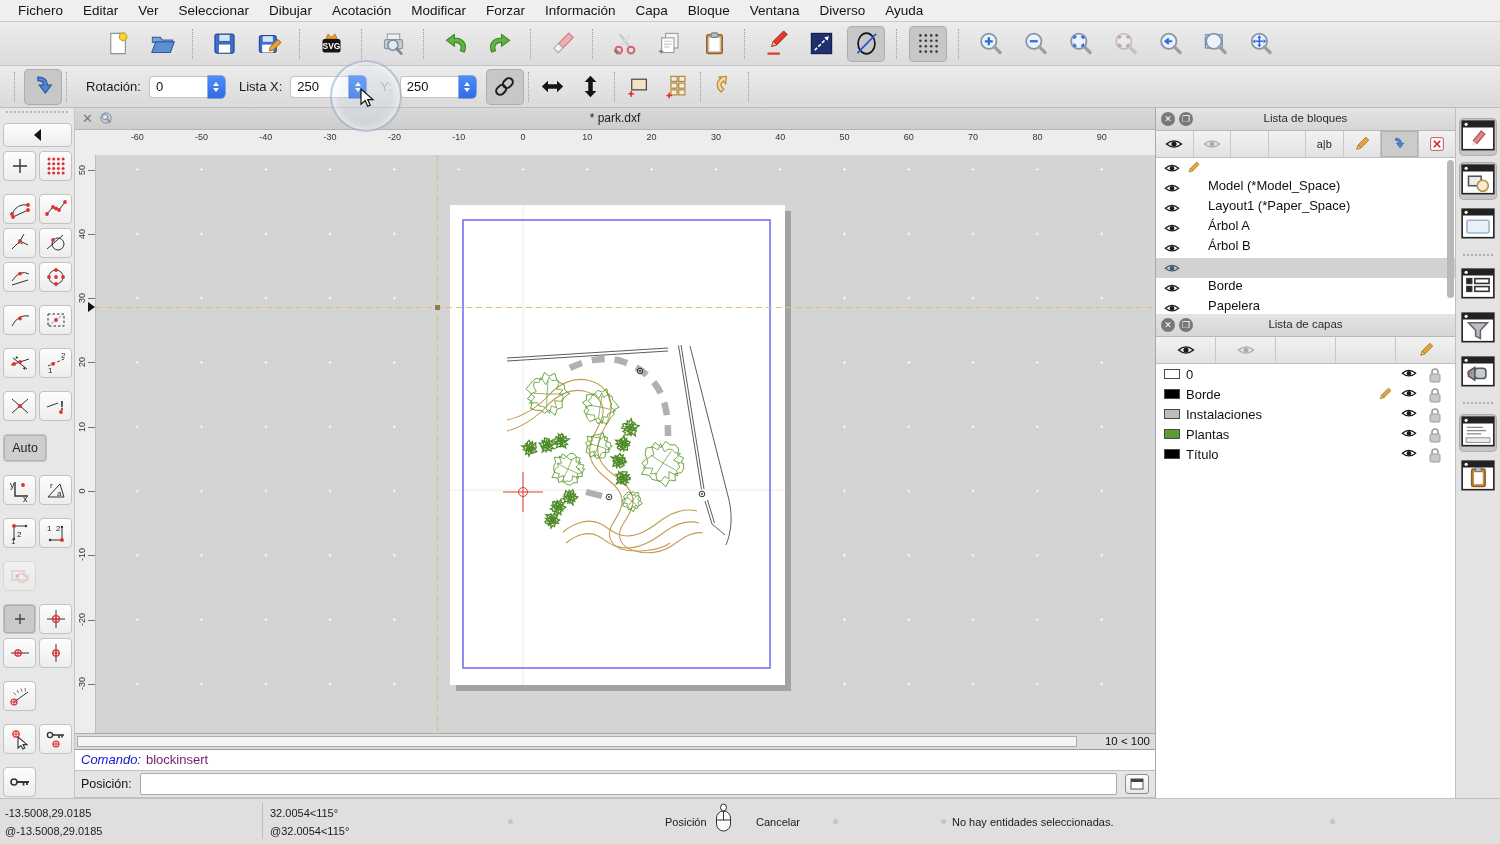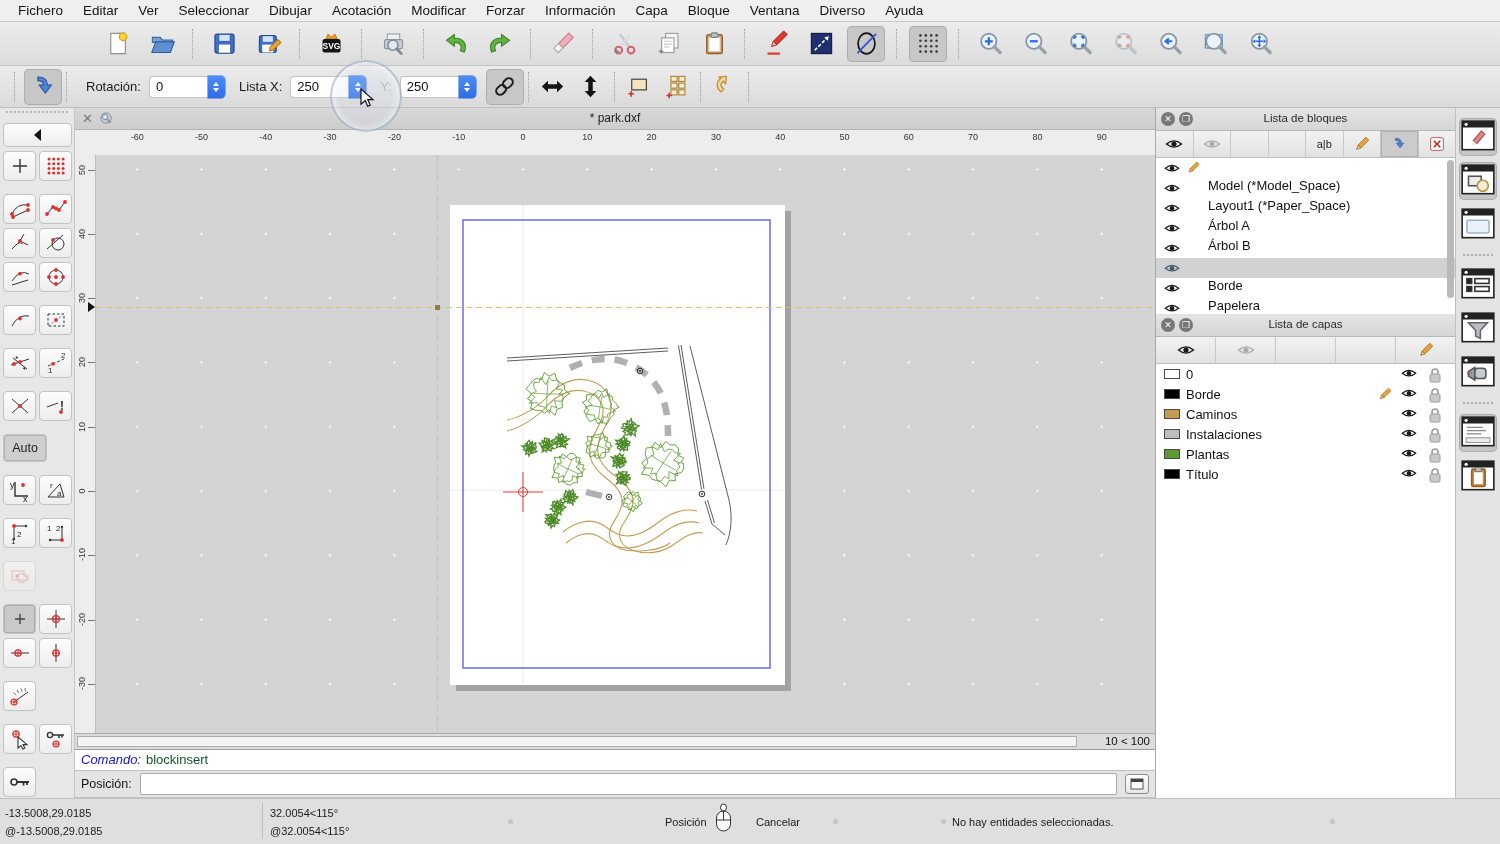--- a/index.html
+++ b/index.html
@@ -70,21 +70,21 @@
      background:repeating-linear-gradient(90deg,#DFC26C 0 6px,rgba(0,0,0,0) 6px 10px);}
   #xhair-v{left:341px;top:0;width:1px;height:100%;
      background:repeating-linear-gradient(180deg,#DFC26C 0 6px,rgba(0,0,0,0) 6px 10px);}
   #xhair-dot{left:339px;top:150px;width:5px;height:5px;background:#8F7F42;}
   #hscroll{left:0;top:625px;width:1080px;height:16px;background:#DCDCDC;border-top:1px solid #ABABAB;box-sizing:border-box;}
   #hscroll .trough{position:absolute;left:2px;top:2px;right:78px;bottom:2px;background:#F4F4F4;border:1px solid #ADADAD;}
   #grid-status{position:absolute;right:5px;top:1px;font-size:11.5px;color:#111;}
   #cmdline{left:0;top:641px;width:1080px;height:22px;background:#fff;border-top:1px solid #9C9C9C;
      border-bottom:1px solid #C0C0C0;box-sizing:border-box;font-size:13px;line-height:20px;padding-left:6px;}
   #cmdline .lbl{font-style:italic;color:#1414C8;}
-  #cmdline .val{color:#14532d;margin-left:5px;}
+  #cmdline .val{color:#701a75;margin-left:5px;}
   #posbar{left:0;top:663px;width:1080px;height:27px;background:#E4E4E4;display:flex;align-items:center;
      padding:0 6px;box-sizing:border-box;border-bottom:1px solid #C0C0C0;}
   #posbar .lbl{font-size:12.5px;color:#141414;margin-right:8px;}
   #posbar input{flex:1;height:18px;border:1px solid #A9A9A9;background:#fff;border-radius:2px;outline:none;font-family:inherit;}
   #posbar .kbd-btn{width:22px;height:18px;margin-left:8px;border:1px solid #8E8E8E;background:linear-gradient(#FDFDFD,#E6E6E6);
      border-radius:3px;display:flex;align-items:center;justify-content:center;}
   
   #rightpanel{left:1155px;top:108px;width:300px;height:690px;background:#fff;border-left:1px solid #A9A9A9;box-sizing:border-box;}
   .pane-title{height:22px;background:linear-gradient(#E4E4E4,#D6D6D6);border-bottom:1px solid #B8B8B8;position:relative;}
   .pane-title .tt{width:100%;text-align:center;font-size:11.5px;color:#2a2a2a;line-height:21px;}
@@ -1054,32 +1054,20 @@
         <span class="right-ico" style="right: 38px;"><svg viewBox="0 0 18 14" xmlns="http://www.w3.org/2000/svg">
             <path d="M1.5,7 Q9,0.8 16.5,7 Q9,13.2 1.5,7 Z" fill="none" stroke="#1a1a1a" stroke-width="1.4"></path>
             <circle cx="9" cy="7" r="2.6" fill="#1a1a1a"></circle>
           </svg></span>
         <span class="right-ico" style="right: 12px;"><svg viewBox="0 0 16 16" xmlns="http://www.w3.org/2000/svg">
             <rect x="3" y="7" width="10" height="8" rx="1.5" fill="#C9C9C9" stroke="#9B9B9B"></rect>
             <path d="M5,7 V5 a3,3 0 0 1 6,0 V7" fill="none" stroke="#9B9B9B" stroke-width="1.6"></path>
           </svg></span>
       </div>
       <div class="lrow">
-        <span class="chip" style="background: rgb(196, 155, 82);"></span>
-        <span class="nm">Caminos</span>
-        <span class="right-ico" style="right: 38px;"><svg viewBox="0 0 18 14" xmlns="http://www.w3.org/2000/svg">
-            <path d="M1.5,7 Q9,0.8 16.5,7 Q9,13.2 1.5,7 Z" fill="none" stroke="#1a1a1a" stroke-width="1.4"></path>
-            <circle cx="9" cy="7" r="2.6" fill="#1a1a1a"></circle>
-          </svg></span>
-        <span class="right-ico" style="right: 12px;"><svg viewBox="0 0 16 16" xmlns="http://www.w3.org/2000/svg">
-            <rect x="3" y="7" width="10" height="8" rx="1.5" fill="#C9C9C9" stroke="#9B9B9B"></rect>
-            <path d="M5,7 V5 a3,3 0 0 1 6,0 V7" fill="none" stroke="#9B9B9B" stroke-width="1.6"></path>
-          </svg></span>
-      </div>
-      <div class="lrow">
         <span class="chip" style="background: rgb(189, 189, 189);"></span>
         <span class="nm">Instalaciones</span>
         <span class="right-ico" style="right: 38px;"><svg viewBox="0 0 18 14" xmlns="http://www.w3.org/2000/svg">
             <path d="M1.5,7 Q9,0.8 16.5,7 Q9,13.2 1.5,7 Z" fill="none" stroke="#1a1a1a" stroke-width="1.4"></path>
             <circle cx="9" cy="7" r="2.6" fill="#1a1a1a"></circle>
           </svg></span>
         <span class="right-ico" style="right: 12px;"><svg viewBox="0 0 16 16" xmlns="http://www.w3.org/2000/svg">
             <rect x="3" y="7" width="10" height="8" rx="1.5" fill="#C9C9C9" stroke="#9B9B9B"></rect>
             <path d="M5,7 V5 a3,3 0 0 1 6,0 V7" fill="none" stroke="#9B9B9B" stroke-width="1.6"></path>
           </svg></span>

